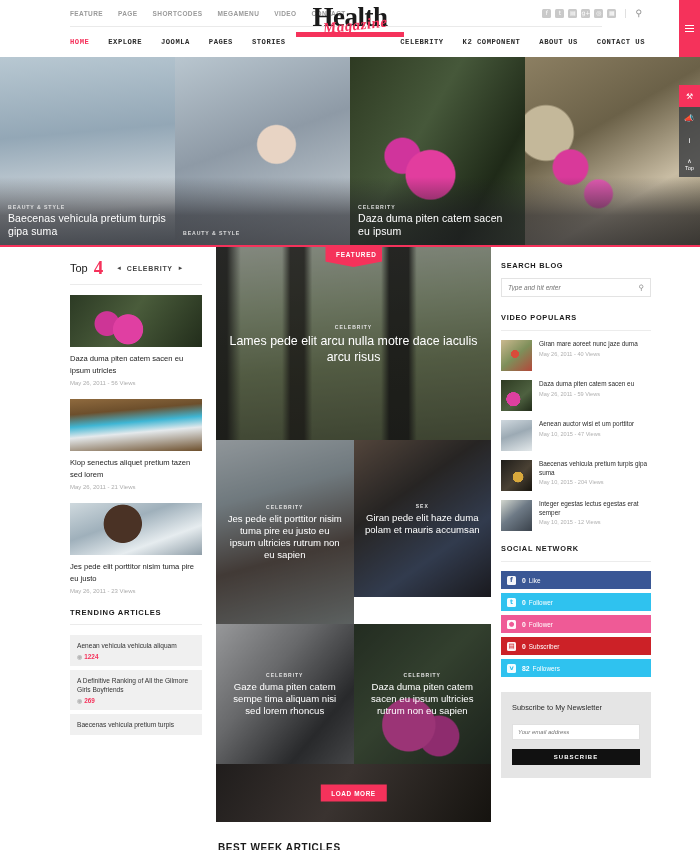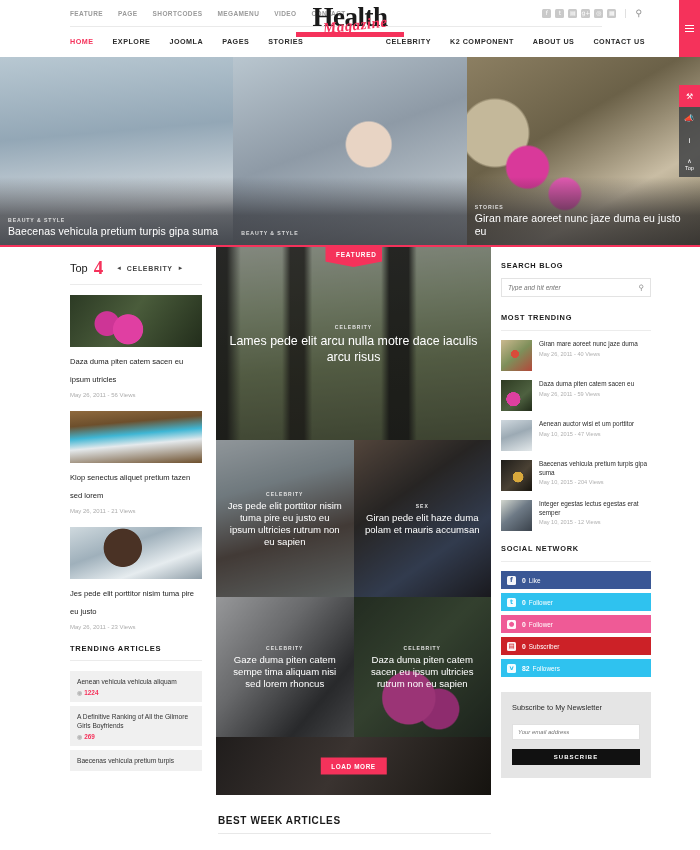--- a/index.html
+++ b/index.html
@@ -43,21 +43,21 @@
   .top-sep { width: 1px; height: 9px; background: #e0e0e0; margin: 0 3px; }
   .search-ico { color: #8a8a8a; font-size: 9px; }
 
   .hdr-divider {
     position: absolute; top: 26px; left: 70px; right: 98px;
     height: 1px; background: #eaeaea;
   }
 
   .mainnav {
     display: flex; align-items: center; height: 31px;
-    padding-left: 70px; padding-right: 30px;
+    padding-left: 70px; padding-right: 30px; font-family: Liberation Mono, monospace;
   }
   .mainnav-left, .mainnav-right { display: flex; gap: 19px; }
   .mainnav-right { margin-left: auto; padding-right: 25px; }
   .mainnav a {
     font-size: 7.2px; color: #2b2b2b; text-decoration: none;
     font-weight: 700; letter-spacing: 0.5px;
   }
   .mainnav a.active { color: #f5325b; }
 
   
@@ -161,21 +161,21 @@
     font-family: "Liberation Serif", serif; line-height: 14px;
   }
   .top4-arrows { display: flex; align-items: center; gap: 6px; margin-left: 8px; }
   .top4-arrows span { font-size: 7px; color: #444; }
   .top4-cat { font-size: 7.2px; letter-spacing: .7px; font-weight: 700; color: #1a1a1a; }
   .hr-thin { height: 1px; background: #ebebeb; margin-bottom: 10px; }
 
   .post { margin-bottom: 13px; }
   .post-thumb { width: 100%; height: 52px; margin-bottom: 6px; }
   .post-title {
-    font-size: 7.6px; line-height: 18px; color: #222; font-weight: 400;
+    font-size: 7.6px; line-height: 12px; color: #222; font-weight: 400;
     margin-bottom: 3px;
   }
   .post-meta { font-size: 6px; color: #adadad; }
 
   .img-p1 { background:
      radial-gradient(circle at 44% 66%, #e03fa2 0 18%, transparent 19%),
      radial-gradient(circle at 28% 55%, #cd3596 0 12%, transparent 13%),
      linear-gradient(125deg,#2c3a24 0%,#4a5c3b 45%,#222d1b 100%); }
   .img-p2 { background: linear-gradient(120deg,#cfcfcf 0%,#8f8f8f 35%,#3a3a3a 72%,#6a6a6a 100%); }
   .img-p3 { background:
@@ -405,26 +405,30 @@
     </div>
     </div>
     <div class="hero-item">
       <div class="bg img-couple1"></div>
     <div class="shade"></div>
     <div class="hero-cap">
       <div class="hero-cat">BEAUTY &amp; STYLE</div>
     </div>
     </div>
     <div class="hero-item">
+      <div class="bg img-bike"></div>
+    <div class="shade"></div>
+    <div class="hero-cap">
+      <div class="hero-cat">CELEBRITY</div>
+      <div class="hero-title">Daza duma piten catem sacen eu ipsum</div>
+    </div>
+    </div>
+    <div class="hero-item">
       <div class="bg img-flowers1"></div>
     <div class="shade"></div>
-    <div class="hero-cap">
-      <div class="hero-cat">STORIES</div>
-      <div class="hero-title">Giran mare aoreet nunc jaze duma eu justo eu</div>
-    </div>
     </div>
   <div class="hero-underline"></div>
 </div>
 
 <div class="page">
 
   <div class="left-col">
     <div class="top4">
       <span class="top4-lbl">Top</span>
       <span class="top4-num">4</span>
@@ -477,21 +481,21 @@
       <div class="cell cell-big img-forest" id="featCell" style="height:193px;">
         <div class="ov"></div>
         <div class="cell-cap">
           <div class="cell-cat">CELEBRITY</div>
           <div class="cell-title">Lames pede elit arcu nulla motre dace iaculis arcu risus</div>
         </div>
       </div>
     </div>
     <div id="gridCells">
  <div class="grid-row">
-   <div class="cell img-beachgirl" style="height:157px">
+   <div class="cell img-beachgirl" style="height:184px">
      <div class="ov"></div>
      <div class="cell-cap">
        <div class="cell-cat">CELEBRITY</div>
        <div class="cell-title">Jes pede elit porttitor nisim tuma pire eu justo eu ipsum ultricies rutrum non eu sapien</div>
      </div>
           </div>
           <div class="cell img-sex" style="height:157px">
      <div class="ov"></div>
      <div class="cell-cap">
        <div class="cell-cat">SEX</div>
@@ -525,21 +529,21 @@
     </div>
   </div>
 
   <div class="right-col">
     <div class="side-hd">SEARCH BLOG</div>
     <div class="search-box">
       <input type="text" placeholder="Type and hit enter" style="">
       <span class="mag">⚲</span>
     </div>
 
-    <div class="side-hd">MOST TRENDING</div>
+    <div class="side-hd">VIDEO POPULARS</div>
     <div class="side-rule"></div>
     <div id="popList">
         <div class="pop-item">
      <div class="pop-thumb img-s1"></div>
      <div class="pop-body">
        <div class="pop-title">Giran mare aoreet nunc jaze duma</div>
        <div class="pop-meta">May 26, 2011 - 40 Views</div>
      </div>
         </div>
         <div class="pop-item">

